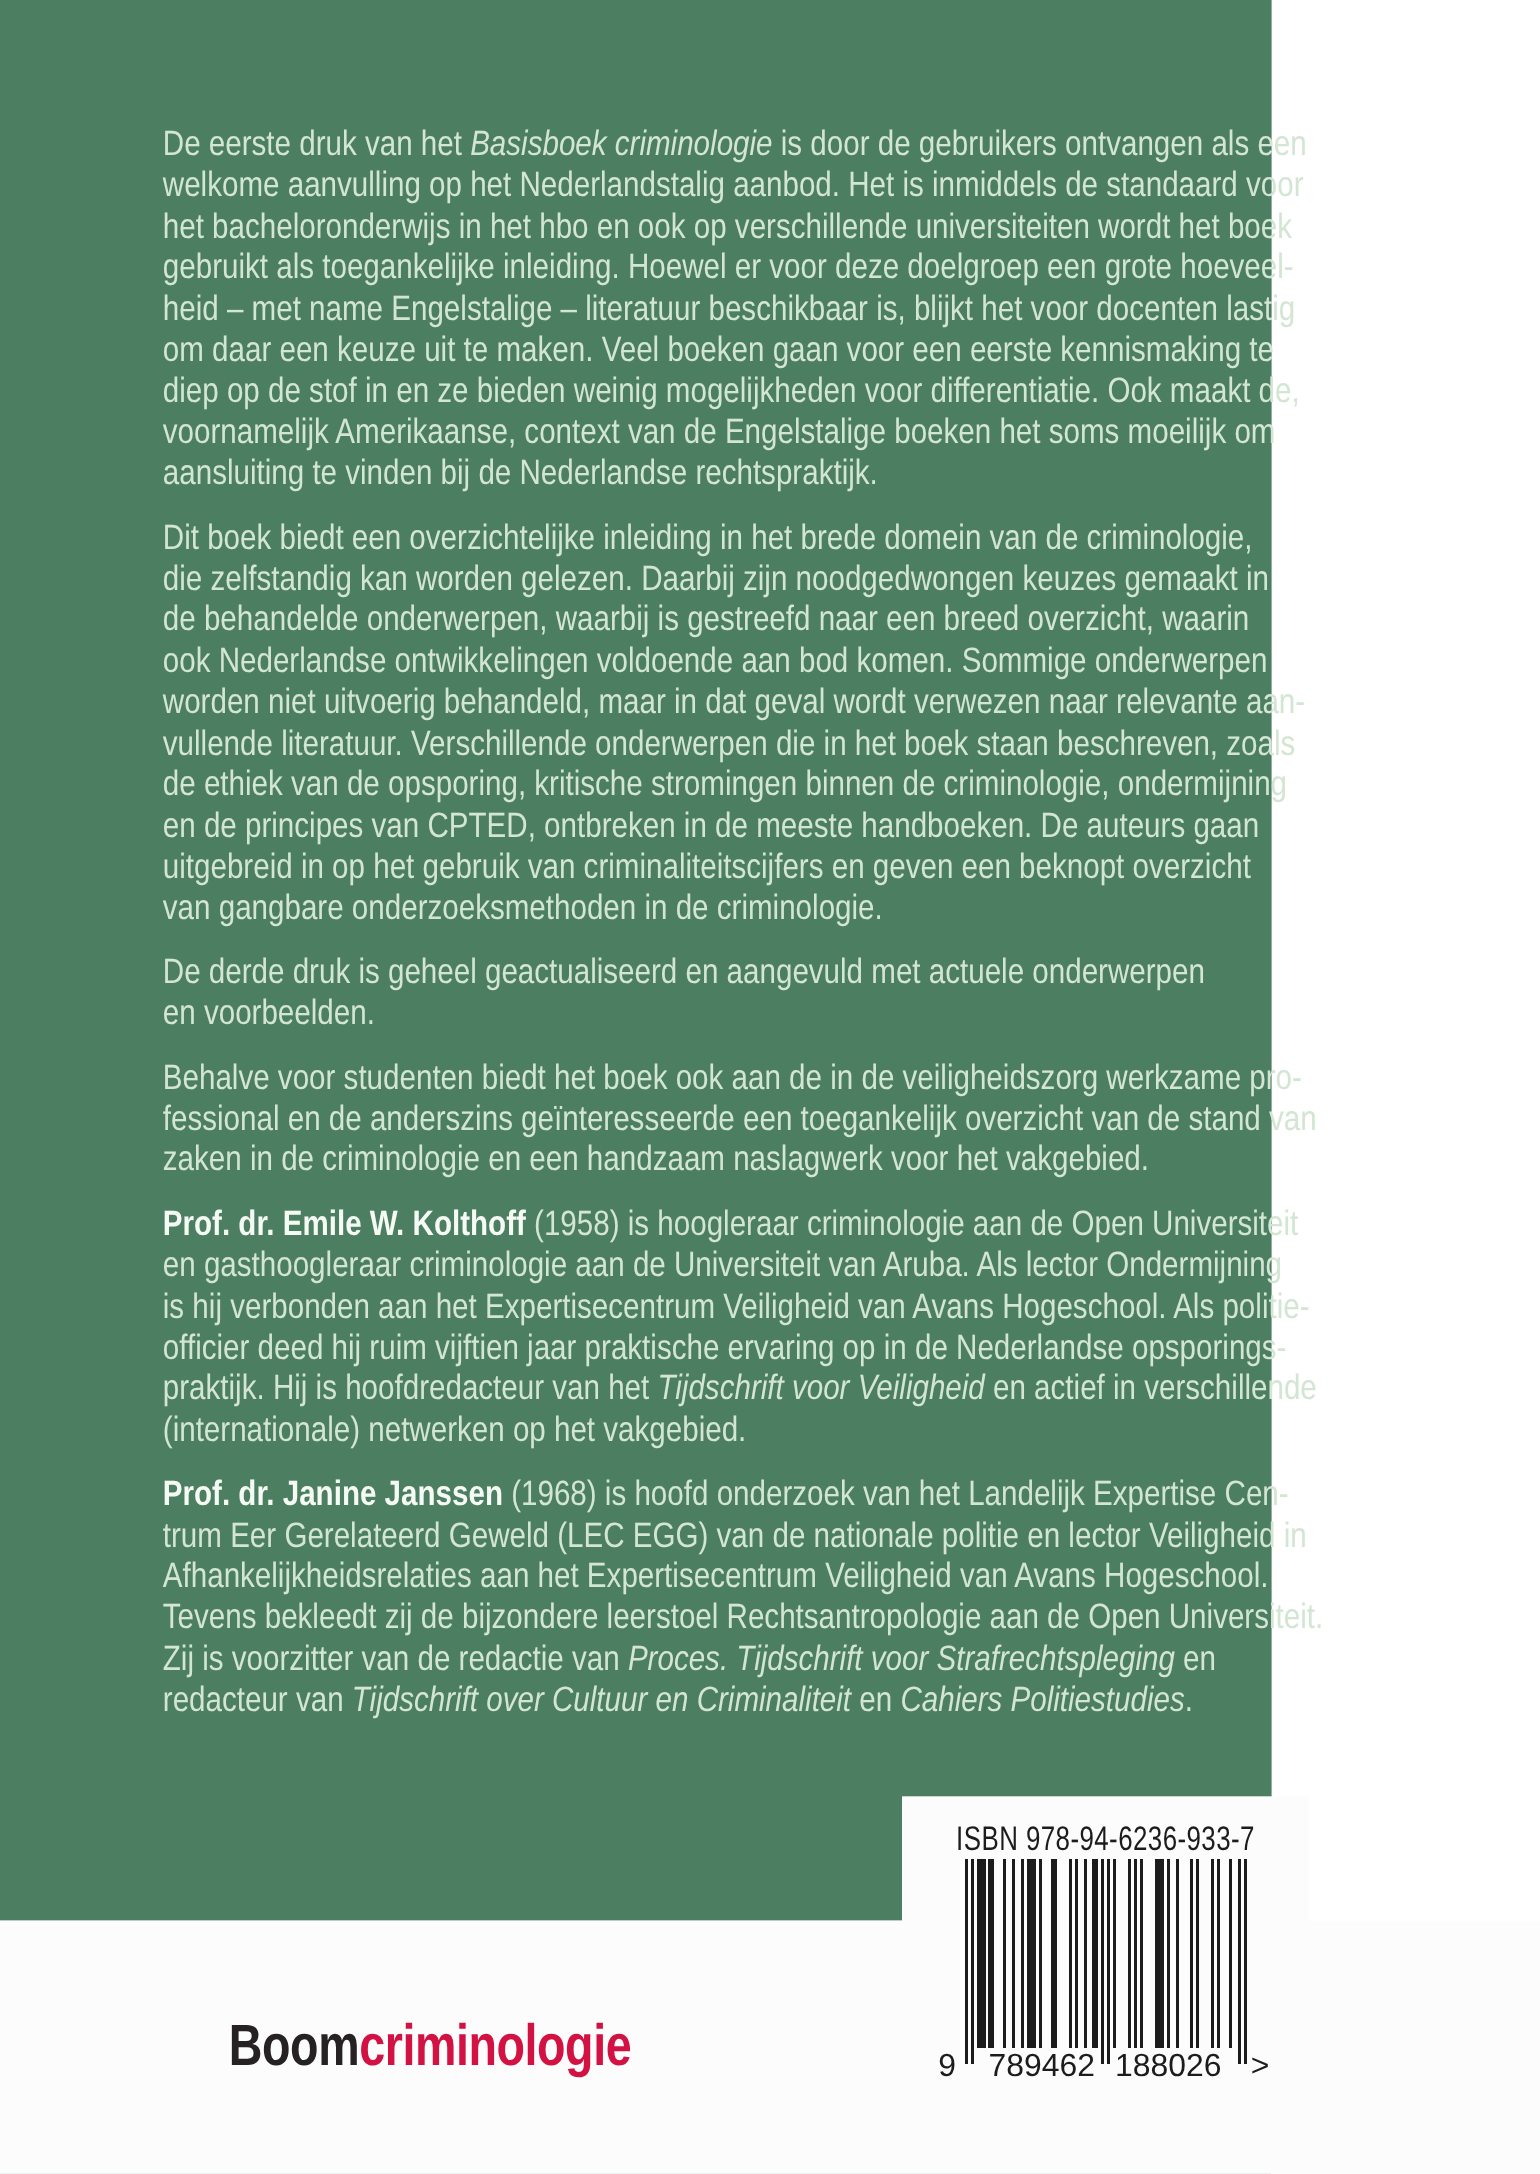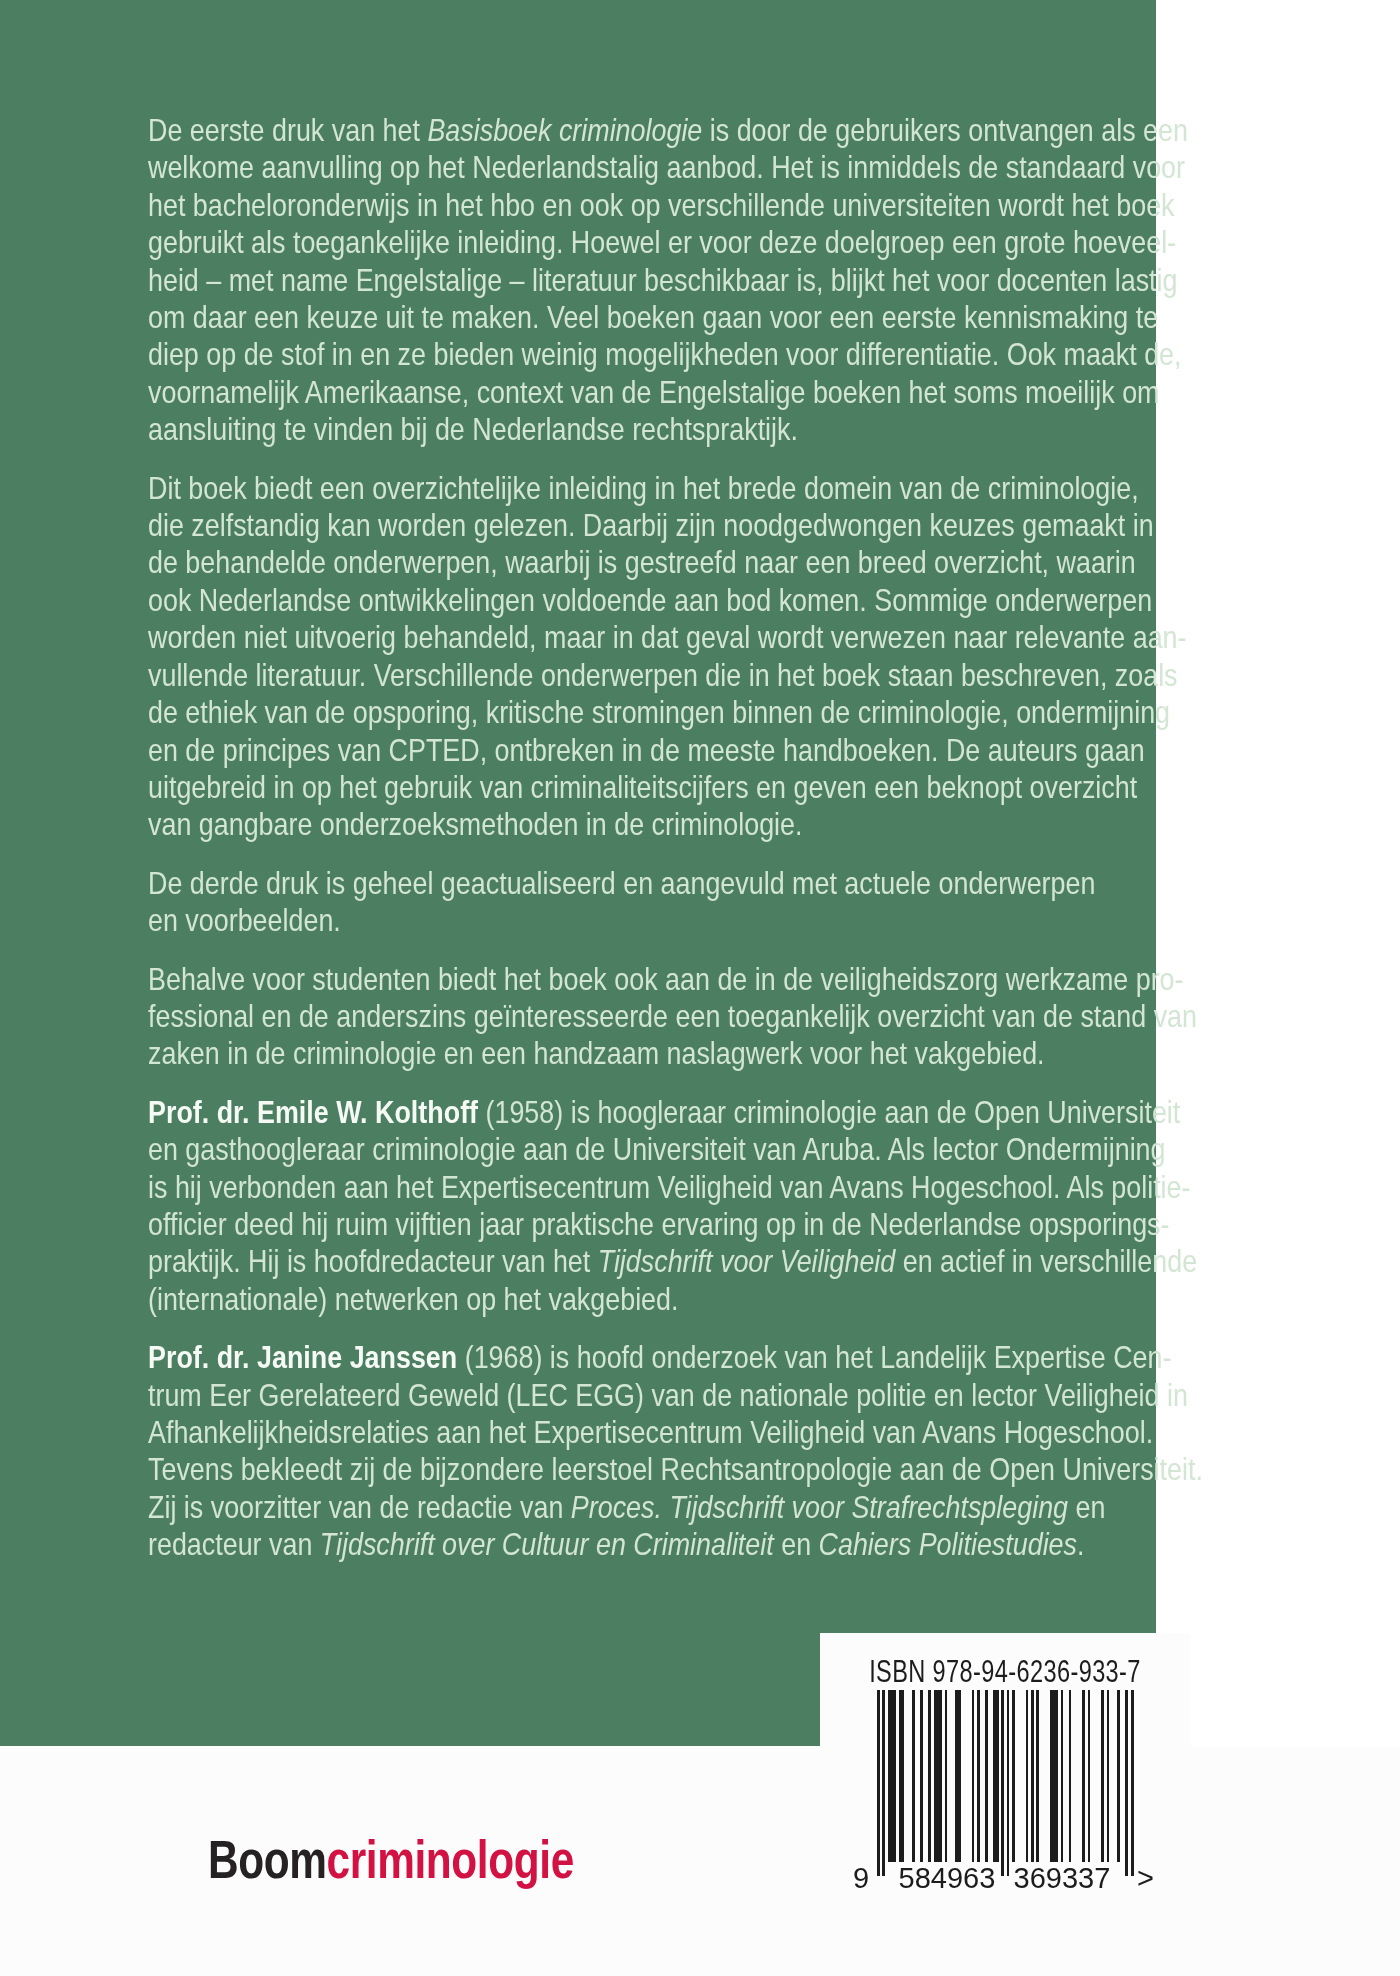--- a/index.html
+++ b/index.html
@@ -131,18 +131,18 @@
     <rect x="205.20" y="0" width="2.75" height="172" fill="#1c1c1c"></rect>
     <rect x="210.60" y="0" width="2.75" height="172" fill="#1c1c1c"></rect>
     <rect x="224.10" y="0" width="2.75" height="172" fill="#1c1c1c"></rect>
     <rect x="229.50" y="0" width="2.75" height="172" fill="#1c1c1c"></rect>
     <rect x="240.30" y="0" width="2.75" height="172" fill="#1c1c1c"></rect>
     <rect x="248.40" y="0" width="2.75" height="186" fill="#1c1c1c"></rect>
     <rect x="253.80" y="0" width="2.75" height="186" fill="#1c1c1c"></rect>
   </svg>
 <div class="ean-digits" id="eandigits">
     <span>9</span>
-    <span>584963</span>
-    <span>369337</span>
+    <span>789462</span>
+    <span>188026</span>
     <span>&gt;</span>
   </div>
 
 <div class="logo"><span class="logo-boom">Boom</span><span class="logo-crim">criminologie</span></div>
 
 </body></html>

